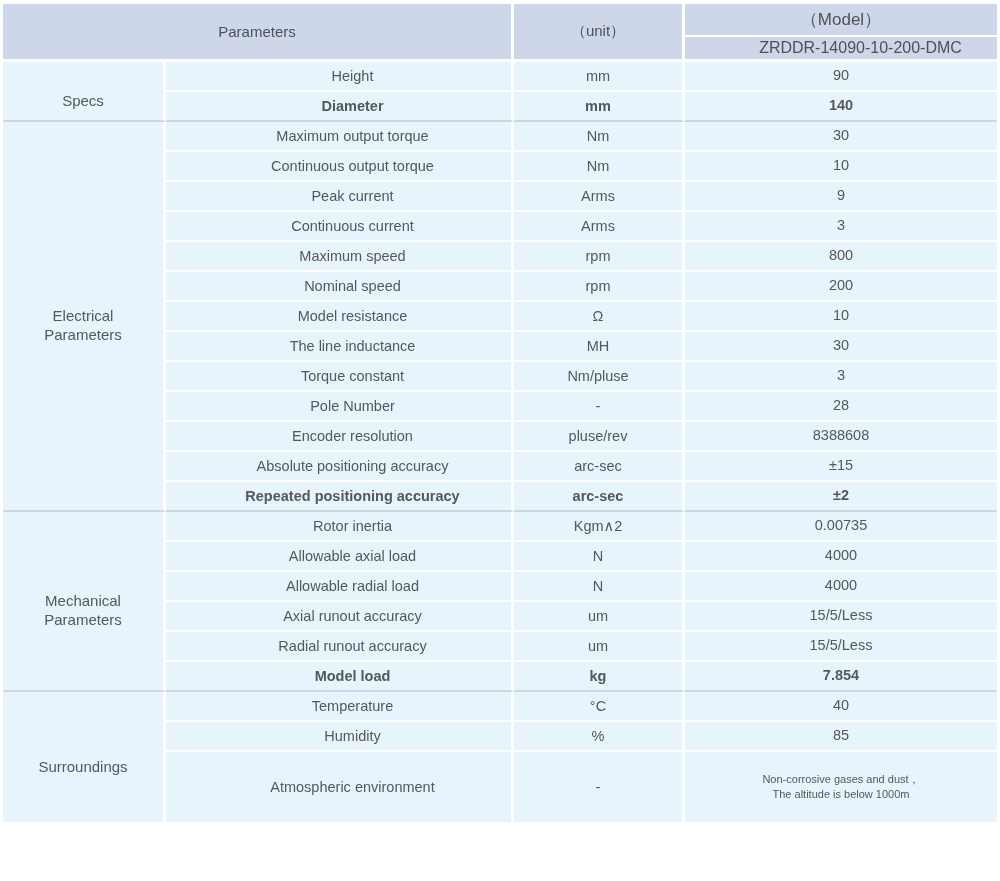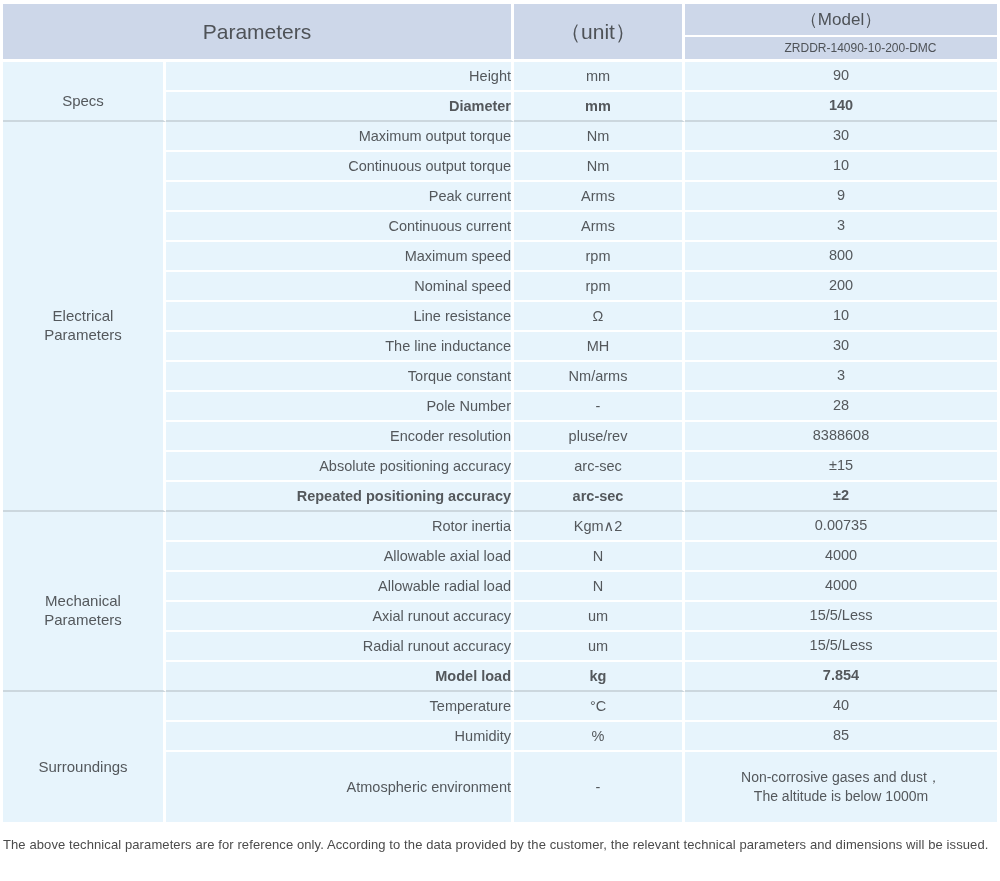--- a/index.html
+++ b/index.html
@@ -29,31 +29,31 @@
   col.c-unit{width:171px;}
   col.c-val{width:312px;}
 
   thead th{
     background:var(--header-bg);
     font-weight:400;
     color:#4e5257;
     padding:0;
   }
   th.h-params, th.h-unit{
-    font-size:21px;
+    font-size:15px;
     border-right:3px solid var(--cell-divider);
     border-bottom:3px solid var(--cell-divider);
   }
   th.h-model{
     font-size:17px;
     height:33px;
     border-bottom:2px solid var(--cell-divider);
   }
   th.h-model-val{
-    font-size:12px;
+    font-size:16px;
     height:25px;
     border-bottom:3px solid var(--cell-divider);
     padding-left:39px;
   }
 
   tbody td{
     background:var(--row-bg);
     font-size:14.5px;
     height:30px;
     padding:0;
@@ -65,21 +65,21 @@
     font-size:15px;
     border-right:3px solid var(--cell-divider);
   }
   td.cat .cat-label{
     display:inline-block;
     max-width:100px;
     line-height:1.25;
     margin-top:20px;
   }
   td.name{
-    text-align:right;
+    text-align:center;
     padding-left:28px;
     border-right:3px solid var(--cell-divider);
   }
   td.unit{
     border-right:3px solid var(--cell-divider);
     margin-top:6px;
   }
   td.val{
     white-space:pre-line;
     line-height:1.35;
@@ -91,21 +91,21 @@
   td.cat.cat-divider{
     border-bottom:2px solid var(--group-divider);
   }
   tr.last-row > td, td.cat.cat-last{
     border-bottom:none;
   }
   tr.tall-row > td{
     height:70px;
   }
   tr.tall-row td.val{
-    font-size:14px;
+    font-size:11px;
   }
 
   .footnote{
     margin:15px 0 0 0;
     font-size:13px;
     letter-spacing:0.1px;
     color:var(--footer-color);
     white-space:nowrap;
   }
 </style>
@@ -169,32 +169,32 @@
         <td class="name">Maximum speed</td>
         <td class="unit">rpm</td>
         <td class="val">800</td>
       </tr>
       <tr>
         <td class="name">Nominal speed</td>
         <td class="unit">rpm</td>
         <td class="val">200</td>
       </tr>
       <tr>
-        <td class="name">Line resistance</td>
+        <td class="name">Model resistance</td>
         <td class="unit">Ω</td>
         <td class="val">10</td>
       </tr>
       <tr>
         <td class="name">The line inductance</td>
         <td class="unit">MH</td>
         <td class="val">30</td>
       </tr>
       <tr>
         <td class="name">Torque constant</td>
-        <td class="unit">Nm/arms</td>
+        <td class="unit">Nm/pluse</td>
         <td class="val">3</td>
       </tr>
       <tr>
         <td class="name">Pole Number</td>
         <td class="unit">-</td>
         <td class="val">28</td>
       </tr>
       <tr>
         <td class="name">Encoder resolution</td>
         <td class="unit">pluse/rev</td>
@@ -257,14 +257,13 @@
       <tr class="last-row tall-row">
         <td class="name">Atmospheric environment</td>
         <td class="unit">-</td>
         <td class="val">Non-corrosive gases and dust，
 The altitude is below 1000m</td>
       </tr>
 
     </tbody>
   </table>
 
-  <p class="footnote">The above technical parameters are for reference only. According to the data provided by the customer, the relevant technical parameters and dimensions will be issued.</p>
 </div>
 
 </body></html>

